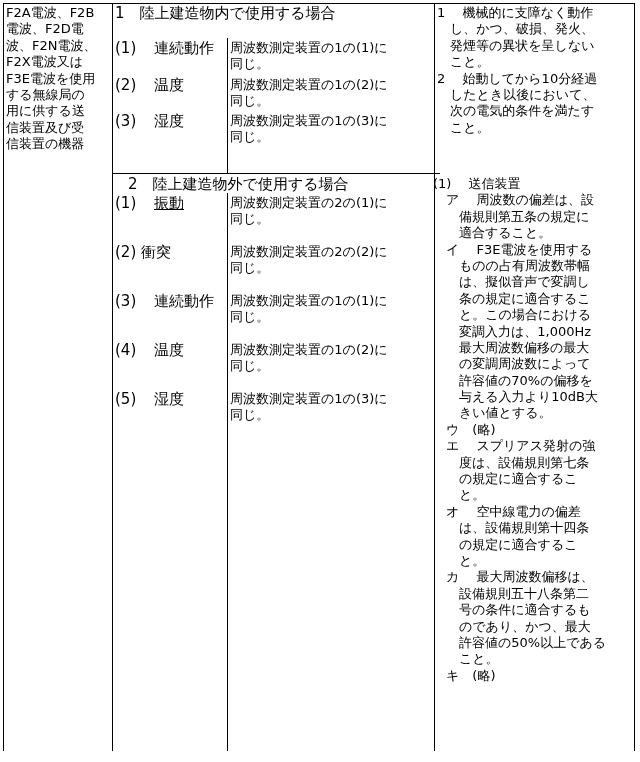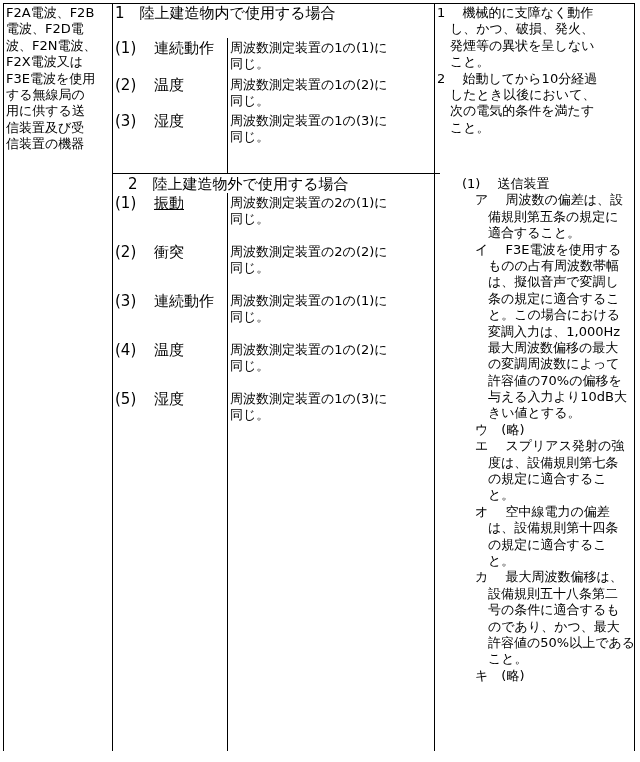--- a/index.html
+++ b/index.html
@@ -66,21 +66,21 @@
 <div class="txt" style="left:128px; top:176px;">2　陸上建造物外で使用する場合</div>
 
 <div class="txt" style="left:115px; top:195px;">(1)</div>
 <div class="txt" style="left:154px; top:195px;text-decoration:underline;">振動</div>
 <div class="block" style="left:230px; top:195px;">
   <span class="ln">周波数測定装置の2の(1)に</span>
   <span class="ln">同じ。</span>
 </div>
 
 <div class="txt" style="left:115px; top:244px;">(2)</div>
-<div class="txt" style="left:154px; top:244px;">衝突</div>
+<div class="txt" style="left:141px; top:244px;">衝突</div>
 <div class="block" style="left:230px; top:244px;">
   <span class="ln">周波数測定装置の2の(2)に</span>
   <span class="ln">同じ。</span>
 </div>
 
 <div class="txt" style="left:115px; top:293px;">(3)</div>
 <div class="txt" style="left:154px; top:293px;">連続動作</div>
 <div class="block" style="left:230px; top:293px;">
   <span class="ln">周波数測定装置の1の(1)に</span>
   <span class="ln">同じ。</span>
@@ -104,21 +104,21 @@
   <span class="ln">1　 機械的に支障なく動作</span>
   <span class="ln">　し、かつ、破損、発火、</span>
   <span class="ln">　発煙等の異状を呈しない</span>
   <span class="ln">　こと。</span>
   <span class="ln">2　 始動してから10分経過</span>
   <span class="ln">　したとき以後において、</span>
   <span class="ln">　次の電気的条件を満たす</span>
   <span class="ln">　こと。</span>
 </div>
 
-<div class="block" style="left:462px; top:176px;">
+<div class="block" style="left:433px; top:176px;">
   <span class="ln">(1)　 送信装置</span>
   <span class="ln">　ア　 周波数の偏差は、設</span>
   <span class="ln">　　備規則第五条の規定に</span>
   <span class="ln">　　適合すること。</span>
   <span class="ln">　イ　 F3E電波を使用する</span>
   <span class="ln">　　ものの占有周波数帯幅</span>
   <span class="ln">　　は、擬似音声で変調し</span>
   <span class="ln">　　条の規定に適合するこ</span>
   <span class="ln">　　と。この場合における</span>
   <span class="ln">　　変調入力は、1,000Hz</span>

